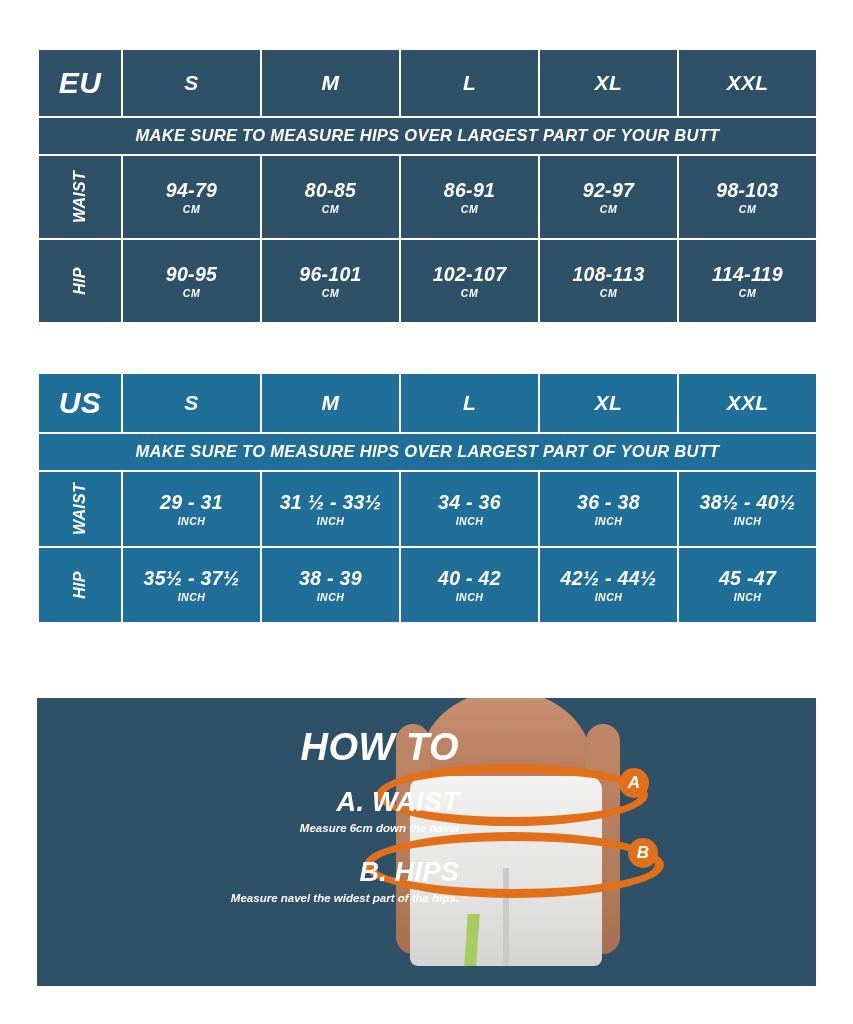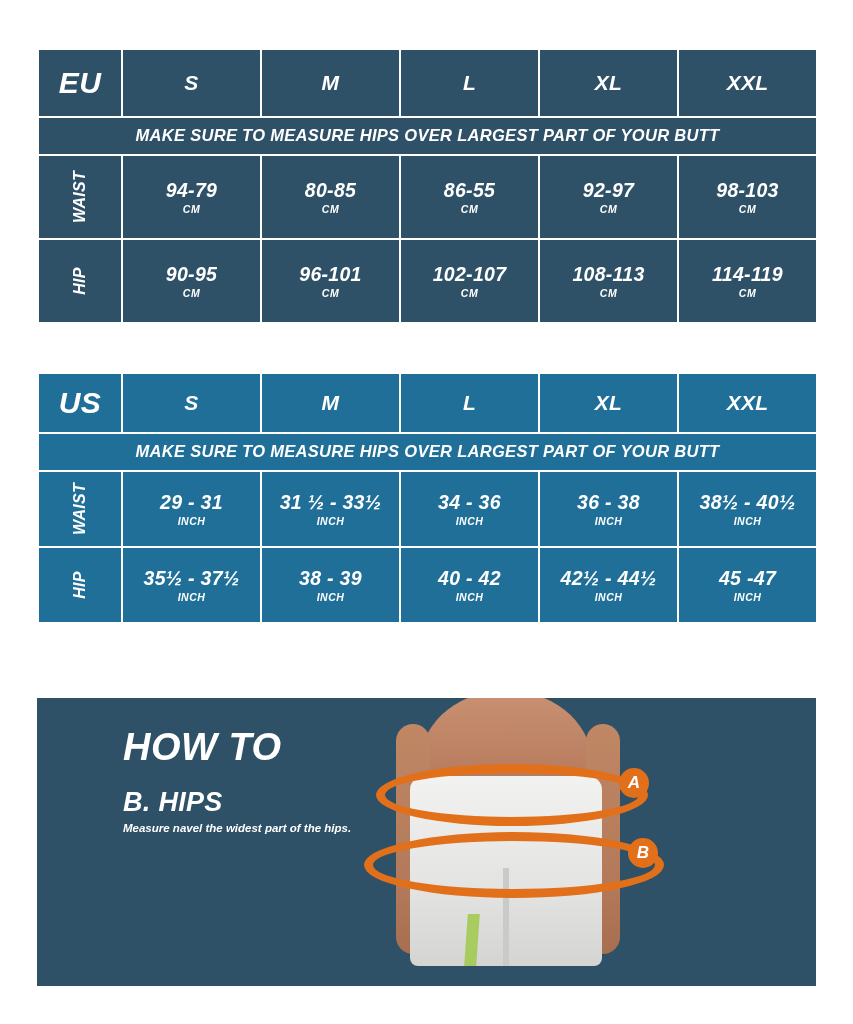--- a/index.html
+++ b/index.html
@@ -101,24 +101,25 @@
     position: absolute;
     left: 37px;
     top: 698px;
     width: 779px;
     height: 288px;
     background: #2f5167;
     overflow: hidden;
   }
   .howto-text {
     position: absolute;
-    left: 86px;
+    left: 92px;
     top: 30px;
     width: 330px;
     z-index: 5;
+    text-align: right;
   }
   .howto-title {
     font-size: 38px;
     font-weight: bold;
     font-style: italic;
     line-height: 1.02;
     letter-spacing: 0.5px;
     margin: 0 0 20px 0;
   }
   .sec-title {
@@ -254,21 +255,21 @@
         <td class="size-cell">XL</td>
         <td class="size-cell">XXL</td>
       </tr>
       <tr>
         <td class="banner-cell" colspan="6">MAKE SURE TO MEASURE HIPS OVER LARGEST PART OF YOUR BUTT</td>
       </tr>
       <tr class="data-row">
         <td class="row-label"><span>WAIST</span></td>
         <td class="val"><span>94-79</span><span class="unit">CM</span></td>
         <td class="val"><span>80-85</span><span class="unit">CM</span></td>
-        <td class="val"><span>86-55</span><span class="unit">CM</span></td>
+        <td class="val"><span>86-91</span><span class="unit">CM</span></td>
         <td class="val"><span>92-97</span><span class="unit">CM</span></td>
         <td class="val"><span>98-103</span><span class="unit">CM</span></td>
       </tr>
       <tr class="data-row">
         <td class="row-label"><span>HIP</span></td>
         <td class="val"><span>90-95</span><span class="unit">CM</span></td>
         <td class="val"><span>96-101</span><span class="unit">CM</span></td>
         <td class="val"><span>102-107</span><span class="unit">CM</span></td>
         <td class="val"><span>108-113</span><span class="unit">CM</span></td>
         <td class="val"><span>114-119</span><span class="unit">CM</span></td>
@@ -332,20 +333,24 @@
       <div class="ring ring-b"></div>
       <div class="marker marker-a">A</div>
       <div class="marker marker-b">B</div>
     </div>
 
     <div class="howto-text">
       <div class="howto-title">
         <div>HOW TO</div>
       </div>
 
+      <div>
+        <div class="sec-title">A. WAIST</div>
+        <div class="sec-sub">Measure 6cm down the navel</div>
+      </div>
 
       <div>
         <div class="sec-title">B. HIPS</div>
         <div class="sec-sub last">
           <div>Measure navel the widest part of the hips.</div>
         </div>
       </div>
     </div>
 
   </div>

